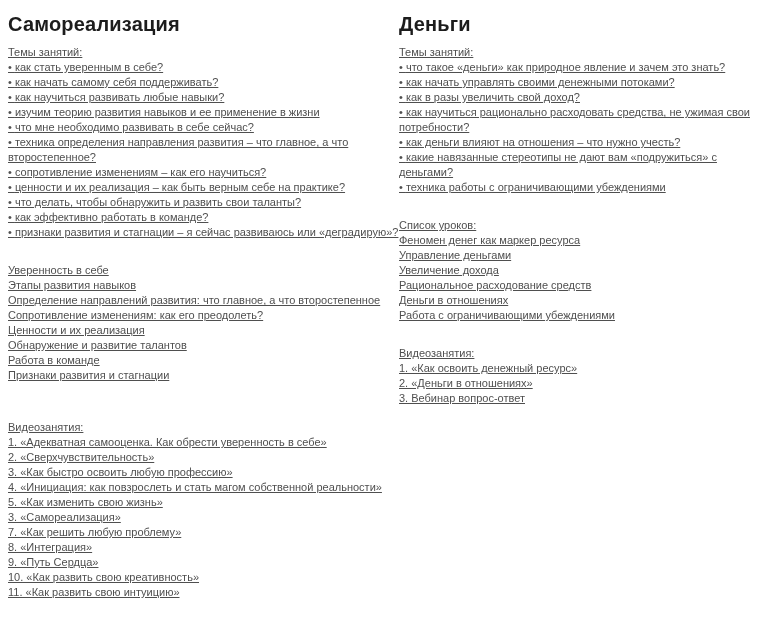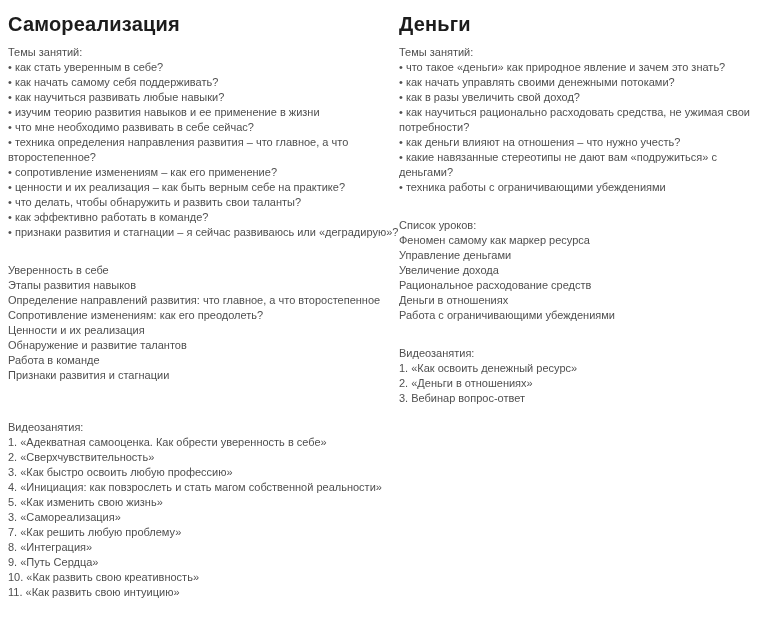--- a/index.html
+++ b/index.html
@@ -33,21 +33,21 @@
   }
   .col-title {
     margin: 0;
     font-size: 20px;
     line-height: 24px;
     font-weight: 700;
     color: #1c1c1c;
     letter-spacing: 0.2px;
   }
   .sections .section:first-child { margin-top: 9px; }
-  .section { margin-top: 23px; }
+  .section { margin-top: 23px; text-decoration: underline; }
   
   .column:nth-child(1) .section:nth-child(3) { margin-top: 37px; }
   .sec-heading { margin: 0; }
   ul.items {
     list-style: none;
     margin: 0;
     padding: 0;
   }
   ul.items li { margin: 0; padding: 0; }
   li.bulleted::before { content: "\2022\00a0"; }
@@ -62,21 +62,21 @@
     <div class="sections">
   <div class="section">
     <div class="sec-heading">Темы занятий:</div>
     <ul class="items">
               <li class="bulleted">как стать уверенным в себе?</li>
               <li class="bulleted">как начать самому себя поддерживать?</li>
               <li class="bulleted">как научиться развивать любые навыки?</li>
               <li class="bulleted">изучим теорию развития навыков и ее применение в жизни</li>
               <li class="bulleted">что мне необходимо развивать в себе сейчас?</li>
               <li class="bulleted">техника определения направления развития – что главное, а что второстепенное?</li>
-              <li class="bulleted">сопротивление изменениям – как его применение?</li>
+              <li class="bulleted">сопротивление изменениям – как его научиться?</li>
               <li class="bulleted">ценности и их реализация – как быть верным себе на практике?</li>
               <li class="bulleted">что делать, чтобы обнаружить и развить свои таланты?</li>
               <li class="bulleted">как эффективно работать в команде?</li>
               <li class="bulleted">признаки развития и стагнации – я сейчас развиваюсь или «деградирую»?</li>
             </ul>
   </div>
 
   <div class="section">
     <ul class="items">
               <li class="plain">Уверенность в себе</li>
@@ -121,21 +121,21 @@
               <li class="bulleted">как научиться рационально расходовать средства, не ужимая свои потребности?</li>
               <li class="bulleted">как деньги влияют на отношения – что нужно учесть?</li>
               <li class="bulleted">какие навязанные стереотипы не дают вам «подружиться» с деньгами?</li>
               <li class="bulleted">техника работы с ограничивающими убеждениями</li>
             </ul>
   </div>
 
   <div class="section">
     <div class="sec-heading">Список уроков:</div>
     <ul class="items">
-              <li class="plain">Феномен самому как маркер ресурса</li>
+              <li class="plain">Феномен денег как маркер ресурса</li>
               <li class="plain">Управление деньгами</li>
               <li class="plain">Увеличение дохода</li>
               <li class="plain">Рациональное расходование средств</li>
               <li class="plain">Деньги в отношениях</li>
               <li class="plain">Работа с ограничивающими убеждениями</li>
             </ul>
   </div>
 
   <div class="section">
     <div class="sec-heading">Видеозанятия:</div>

